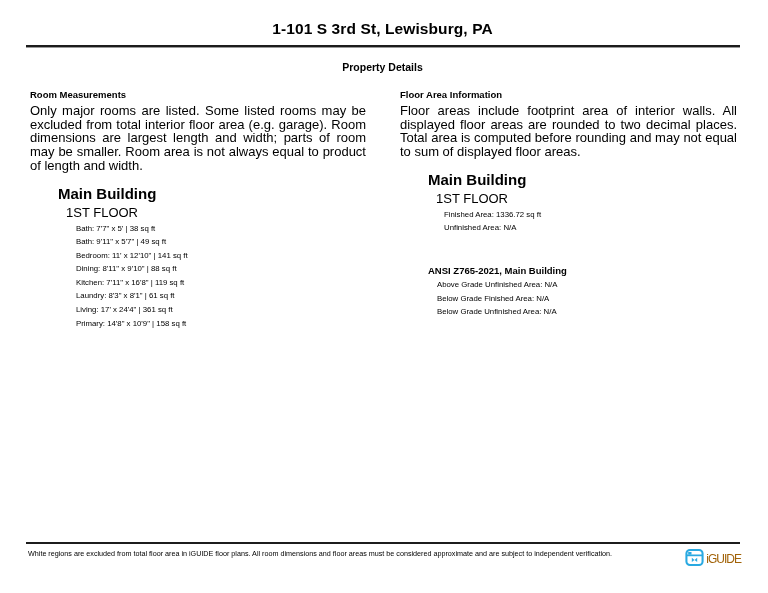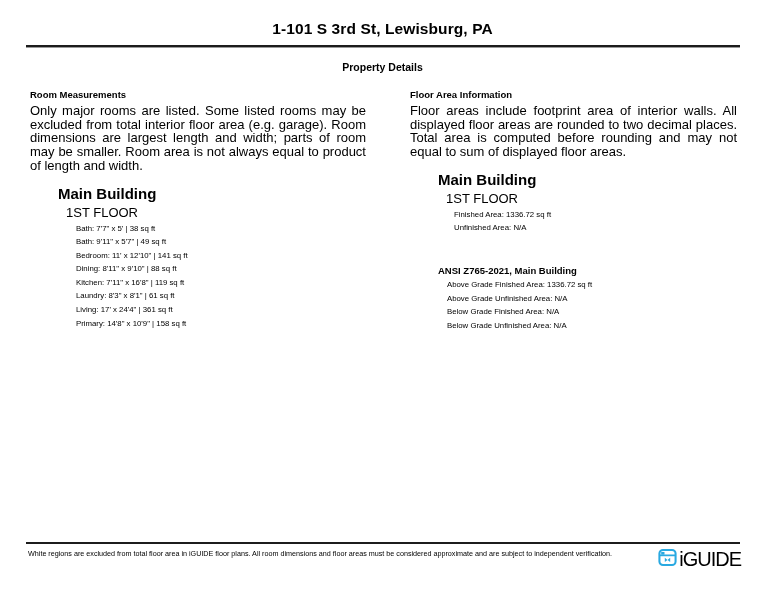--- a/index.html
+++ b/index.html
@@ -36,21 +36,21 @@
     margin-top: 13px;
     text-align: center;
     font-size: 10.5px;
     font-weight: bold;
   }
   
   .columns {
     display: flex;
     margin-top: 16px;
     padding: 0 28px 0 30px;
-    gap: 44px;
+    gap: 34px;
     justify-content: flex-end;
   }
   .col-left  { width: 336px; flex: none; }
   .col-right { flex: 1; }
   .sec-heading {
     font-size: 9.5px;
     font-weight: bold;
   }
   .sec-desc {
     margin: 4px 0 0 0;
@@ -111,22 +111,22 @@
     line-height: 10px;
     max-width: 610px;
   }
   .logo {
     display: flex;
     align-items: center;
     gap: 2px;
     margin-top: -1px;
   }
   .logo-text {
-    color: #000000;
-    font-size: 20px;
+    color: #a16207;
+    font-size: 12px;
     letter-spacing: -1px;
     line-height: 19px;
   }
 </style>
 </head>
 <body>
 
 <div class="page">
 
   <div>
@@ -163,21 +163,20 @@
         <div class="building-name">Main Building</div>
         <div class="floor-name">1ST FLOOR</div>
         <div class="area-list">
           <div class="area-line">Finished Area: 1336.72 sq ft</div>
           <div class="area-line">Unfinished Area: N/A</div>
         </div>
       </div>
       <div class="ansi">
         <div class="ansi-heading">ANSI Z765-2021, Main Building</div>
         <div class="ansi-lines">
-          <div class="ansi-line">Above Grade Finished Area: 1336.72 sq ft</div>
           <div class="ansi-line">Above Grade Unfinished Area: N/A</div>
           <div class="ansi-line">Below Grade Finished Area: N/A</div>
           <div class="ansi-line">Below Grade Unfinished Area: N/A</div>
         </div>
       </div>
     </div>
 
   </div>
 
   <div class="footer">

